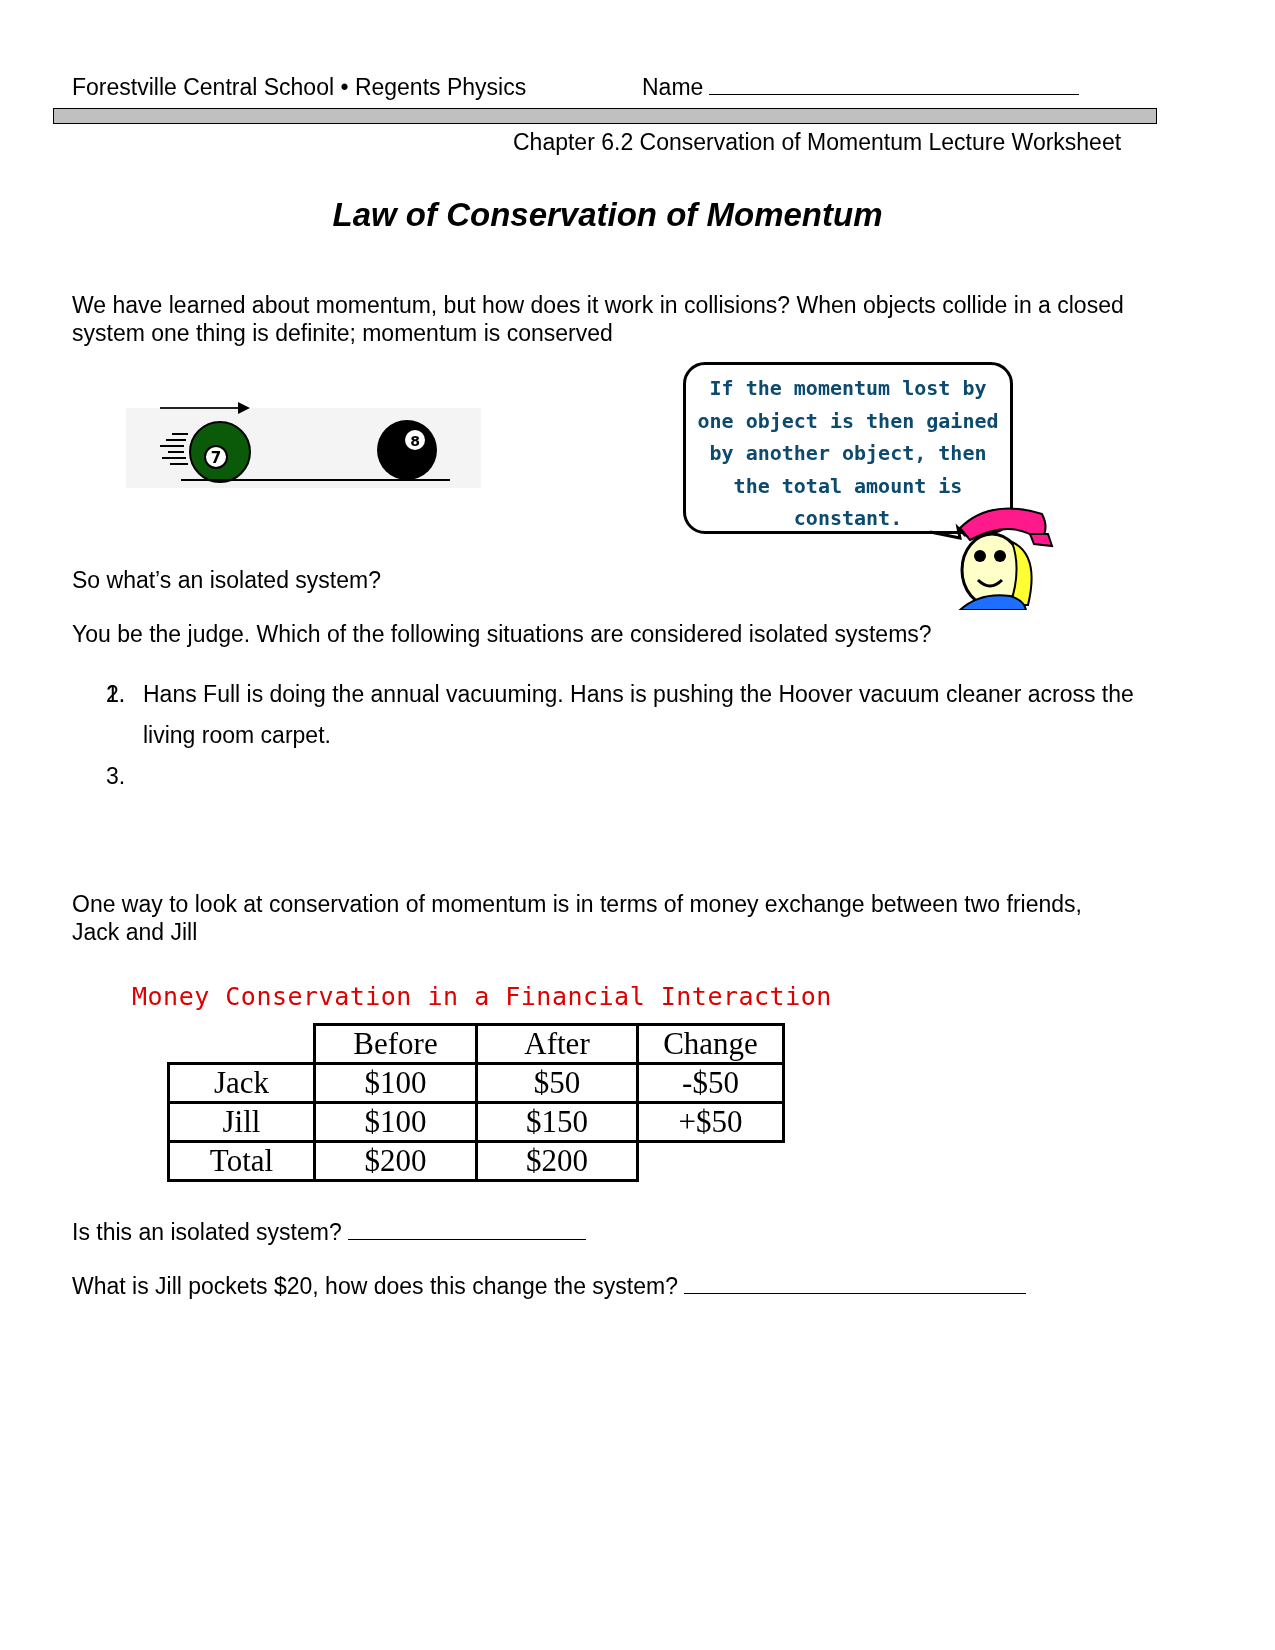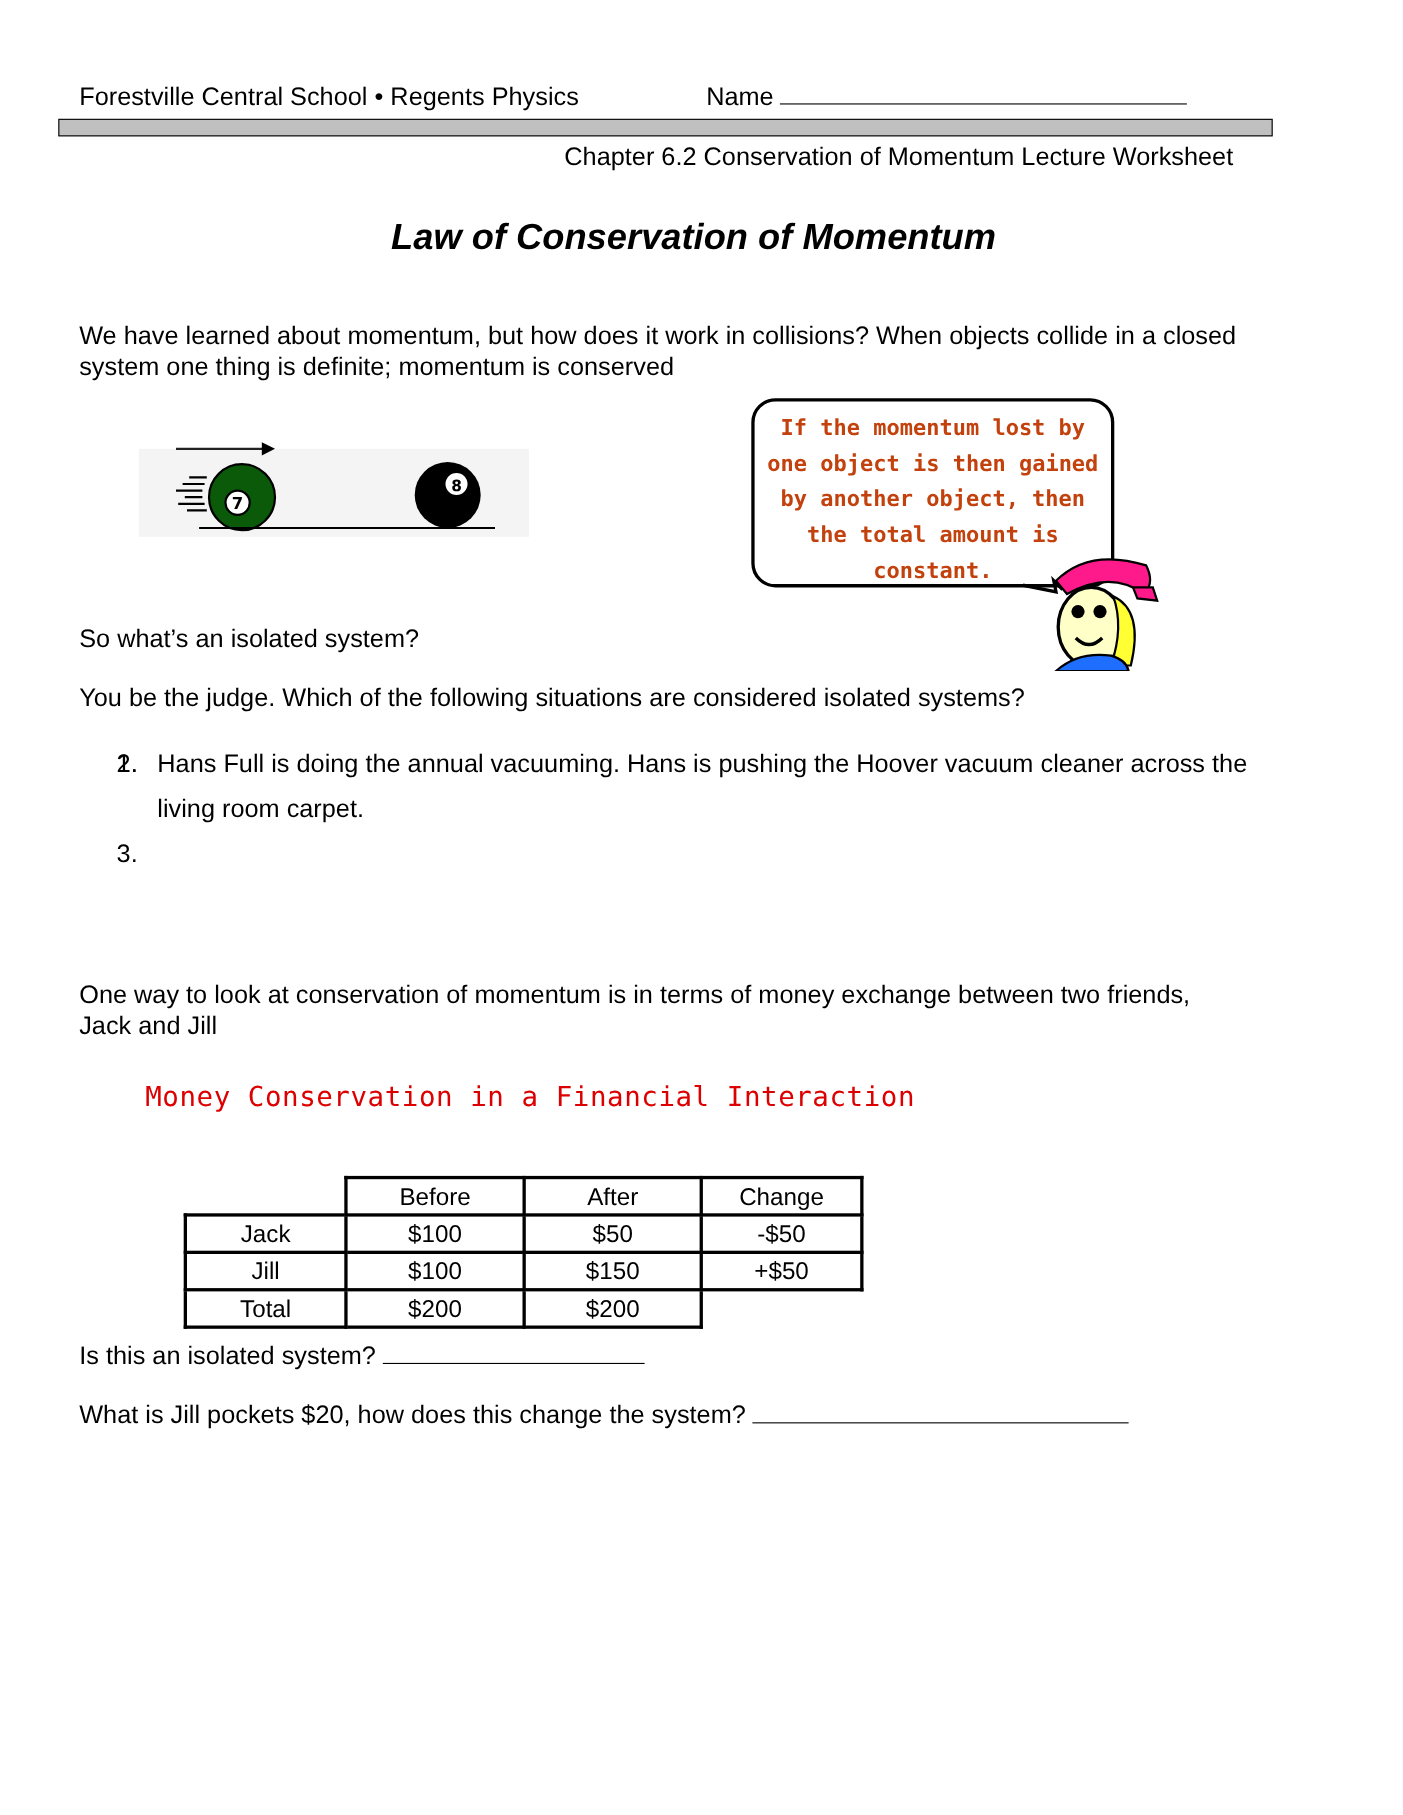--- a/index.html
+++ b/index.html
@@ -5,34 +5,34 @@
   html, body { margin: 0; padding: 0; background: #ffffff; }
   body { width: 1275px; height: 1650px; position: relative; overflow: hidden;
          font-family: "Liberation Sans", sans-serif; color: #000; }
   .abs { position: absolute; white-space: nowrap; }
   .txt { font-size: 23px; line-height: 28px; }
   .header-left { left: 72px; top: 74px; font-size: 23px; }
   .header-name { left: 642px; top: 74px; font-size: 23px; }
   .header-name .line { display: inline-block; width: 370px; border-bottom: 1.5px solid #000; height: 20px; margin-left: 6px; vertical-align: baseline; }
   .header-bar { left: 53px; top: 108px; width: 1104px; height: 16px; background: #c0c0c0; border: 1.5px solid #000; box-sizing: border-box; }
   .chapter { left: 513px; top: 129px; font-size: 23px; }
-  .title { left: 0; width: 1215px; top: 196px; text-align: center; font-size: 33px; font-weight: bold; font-style: italic; padding-left: 23px; }
+  .title { left: 0; width: 1215px; top: 196px; text-align: center; font-size: 33px; font-weight: bold; font-style: italic; }
   .intro { left: 72px; top: 291px; width: 1060px; white-space: normal; font-size: 23px; line-height: 28px; }
   
   .fig { left: 126px; top: 400px; width: 355px; height: 90px; }
   .bubble { left: 683px; top: 362px; width: 330px; height: 172px; border: 3px solid #000; border-radius: 22px; box-sizing: border-box; background: #fff; }
-  .bubble-text { left: 693px; top: 372px; width: 310px; font-family: "DejaVu Sans Mono", monospace; font-weight: bold; color: #c2410c; font-size: 20px; line-height: 32.5px; text-align: center; white-space: normal; }
+  .bubble-text { left: 693px; top: 372px; width: 310px; font-family: "DejaVu Sans Mono", monospace; font-weight: bold; color: #0c4a6e; font-size: 20px; line-height: 32.5px; text-align: center; white-space: normal; }
   .q1 { left: 72px; top: 566px; }
   .q2 { left: 72px; top: 620px; }
   ol.list { position: absolute; left: 72px; top: 674px; margin: 0; padding: 0; list-style: none; width: 1080px; font-size: 23px; }
   ol.list li { position: relative; padding-left: 71px; line-height: 41px; }
   ol.list li .num { position: absolute; left: 34px; }
   .money-intro { left: 72px; top: 890px; width: 1060px; white-space: normal; font-size: 23px; line-height: 28px; }
   .money-title { left: 132px; top: 982px; font-family: "DejaVu Sans Mono", monospace; color: #dd0000; font-size: 25px; letter-spacing: 0.5px; }
-  table.money { position: absolute; left: 167px; top: 1023px; border-collapse: collapse; font-family: Liberation Sans, sans-serif; font-size: 22px; margin-top: 46px; }
+  table.money { position: absolute; left: 167px; top: 1023px; border-collapse: collapse; font-family: Liberation Serif, serif; font-size: 31px; }
   table.money td { border: 3px solid #000; height: 31px; padding: 0; text-align: center; }
   table.money td.blank { border: none; }
   table.money td.c0 { width: 143px; }
   table.money td.c1 { width: 159px; }
   table.money td.c2 { width: 158px; }
   table.money td.c3 { width: 143px; }
   .iso { left: 72px; top: 1218px; }
   .iso .line, .jill .line { display: inline-block; border-bottom: 1.5px solid #000; height: 20px; margin-left: 6px; vertical-align: baseline; }
   .jill { left: 72px; top: 1272px; }
 </style>

